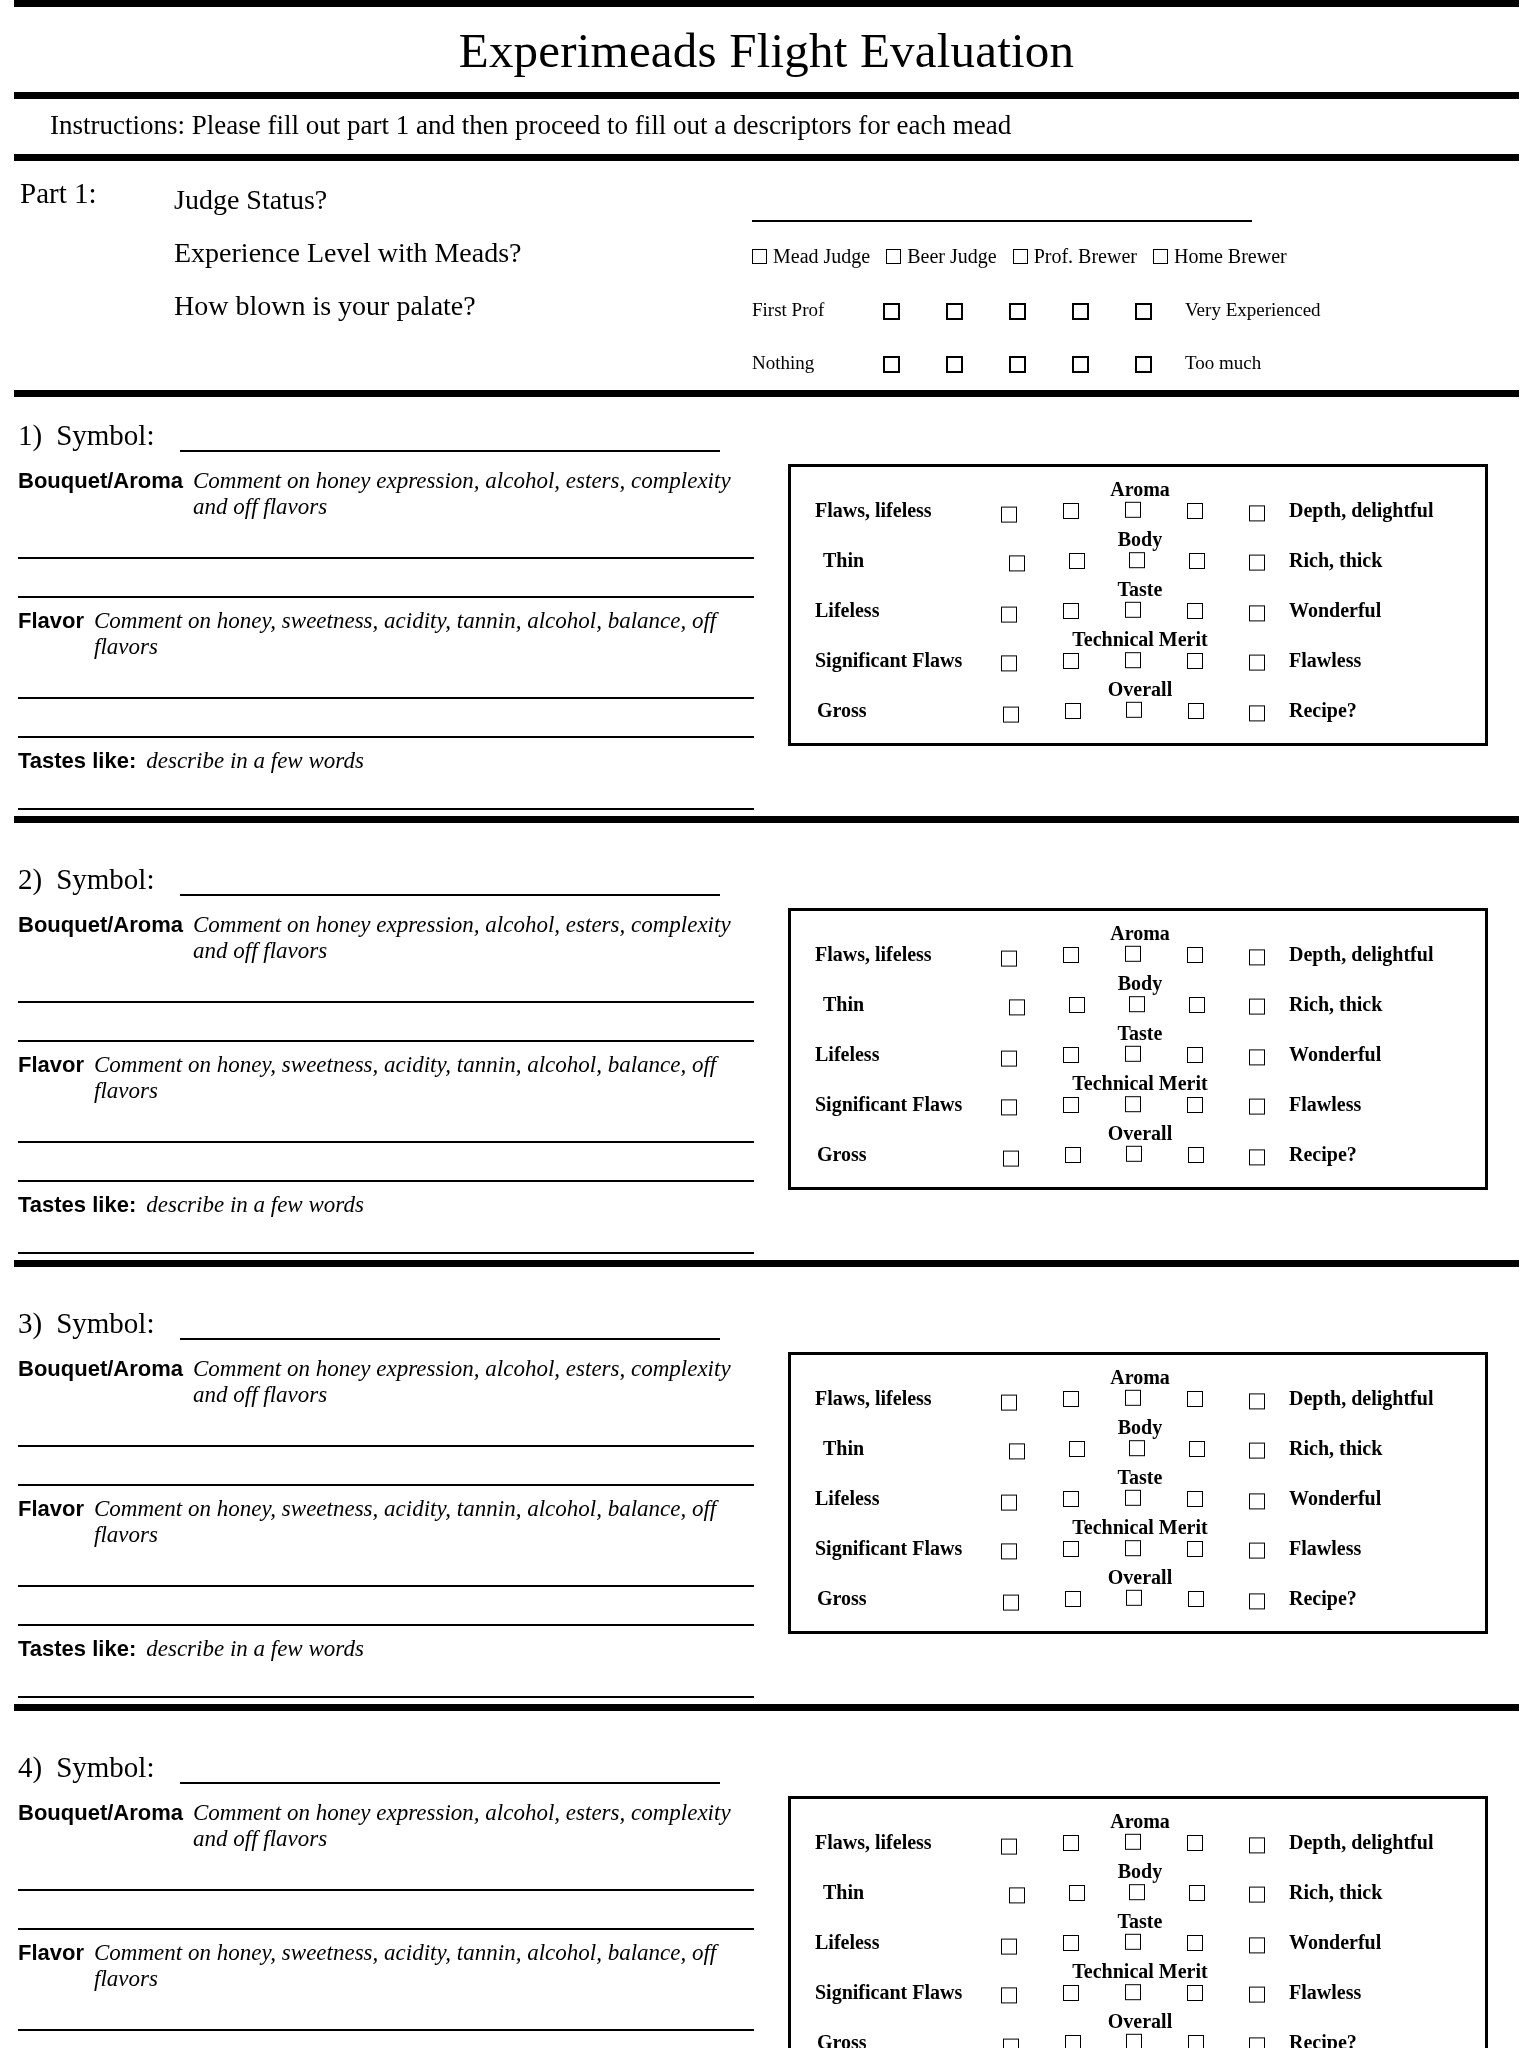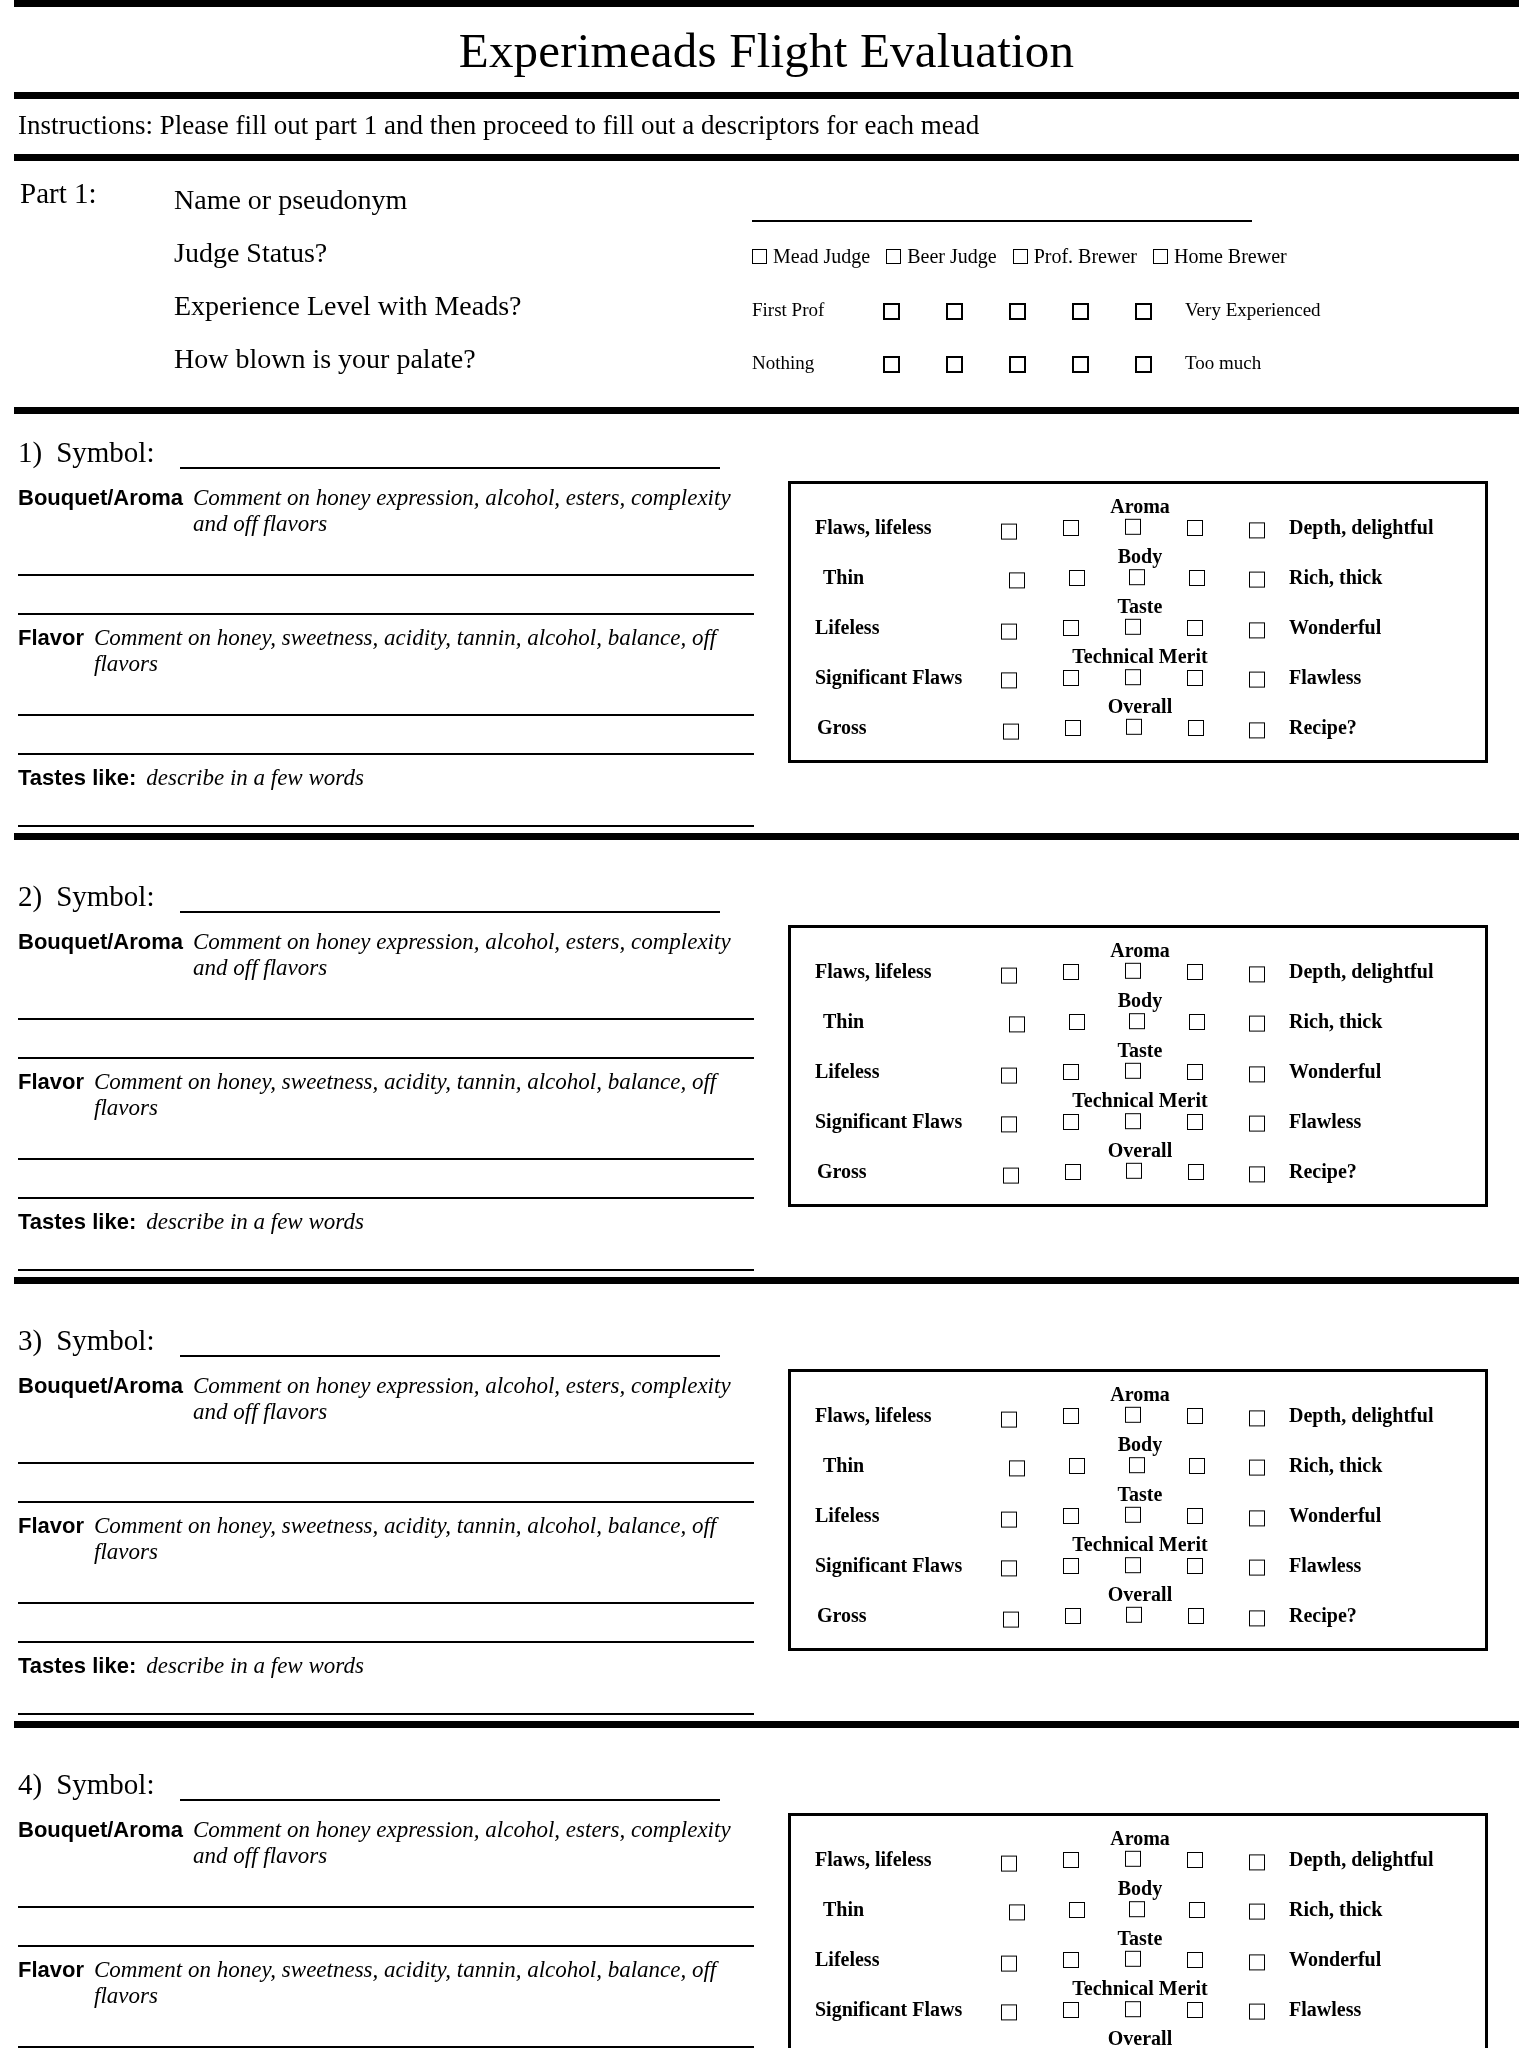--- a/index.html
+++ b/index.html
@@ -34,20 +34,21 @@
     font-family: "Liberation Serif", serif;
     letter-spacing: 0.2px;
     padding: 18px 0 16px 0;
     line-height: 1.05;
   }
 
   .instructions {
     font-size: 27px;
     padding: 10px 0 12px 4px;
     line-height: 1.2;
+    margin-left: 32px;
   }
 
   
   .part1 {
     position: relative;
     padding: 12px 0 22px 0;
     min-height: 195px;
   }
   .part1-label {
     position: absolute;
@@ -259,21 +260,20 @@
   <div class="rule-thick"></div>
 
   <div class="instructions">Instructions: Please fill out part 1 and then proceed to fill out a descriptors for each mead</div>
 
   <div class="rule-thick"></div>
 
   <div class="part1">
     <div class="part1-label">Part 1:</div>
 
     <div class="q-list">
-      <div class="q-item">Name or pseudonym</div>
       <div class="q-item">Judge Status?</div>
       <div class="q-item">Experience Level with Meads?</div>
       <div class="q-item">How blown is your palate?</div>
     </div>
 
     <div class="answers">
       <div class="ans-row">
         <span class="name-line"></span>
       </div>
 

